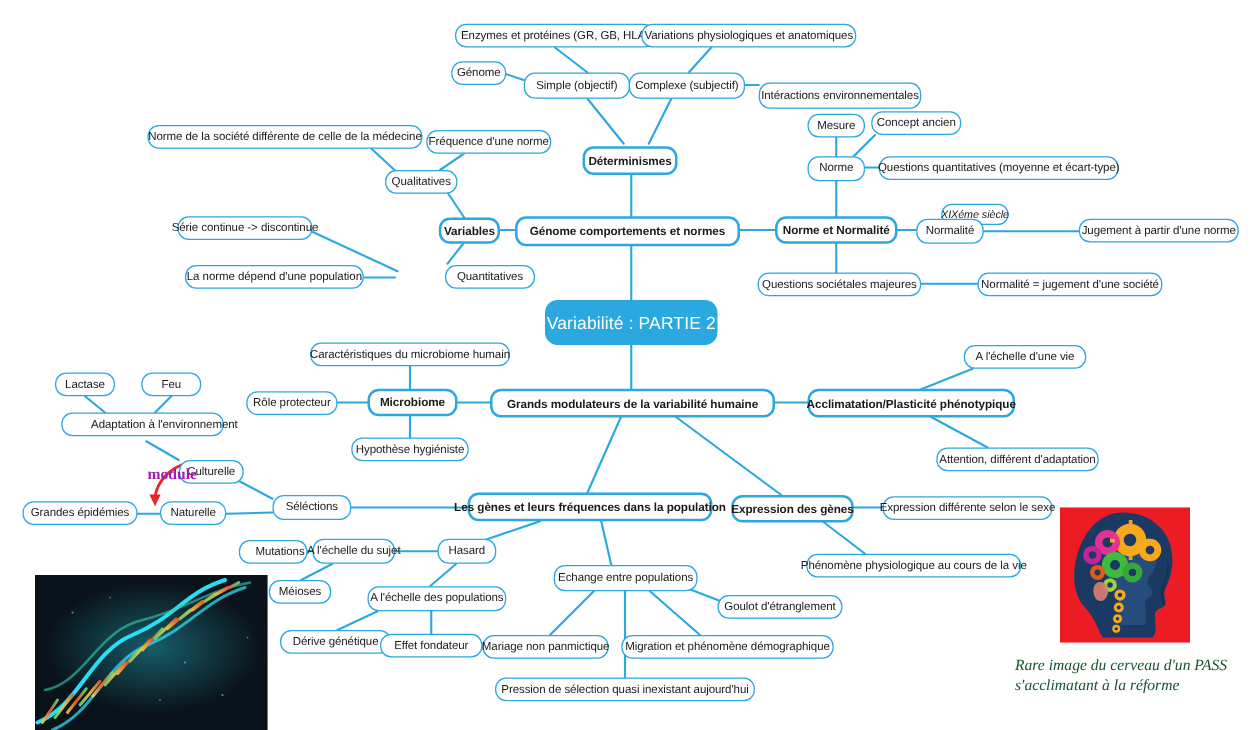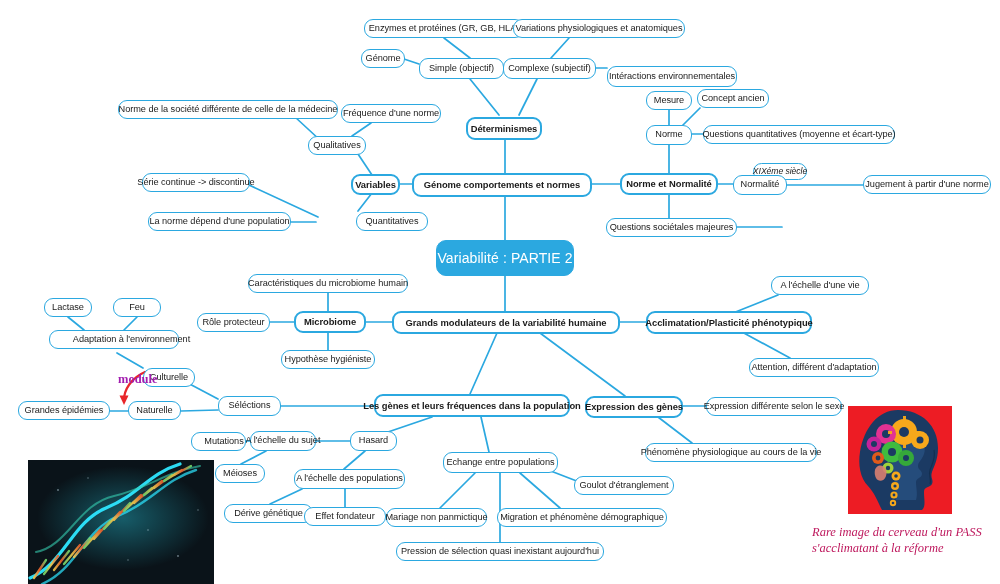--- a/index.html
+++ b/index.html
@@ -58,21 +58,21 @@
   }
   .picture {
     position: absolute;
     overflow: hidden;
   }
   .caption {
     position: absolute;
     font-family: "Liberation Serif", serif;
     font-style: italic;
     font-size: 12.5px;
-    color: #be185d;
+    color: #14532d;
     line-height: 1.25;
     white-space: pre-line;
   }
   .module-label {
     position: absolute;
     font-family: "Liberation Serif", serif;
     font-weight: bold;
     font-size: 12.5px;
     color: #a21caf;
     white-space: nowrap;
@@ -255,20 +255,21 @@
   <div class="node bold" style="left:620px; top:173px; width:98px; height:22px;">Norme et Normalité</div>
 
   <div class="node italic" style="left:753px; top:163px; width:54px; height:17px;">XIXéme siècle</div>
 
   <div class="node" style="left:733px; top:175px; width:54px; height:20px;">Normalité</div>
 
   <div class="node" style="left:863px; top:175px; width:128px; height:19px;">Jugement à partir d'une norme</div>
 
   <div class="node" style="left:606px; top:218px; width:131px; height:19px;">Questions sociétales majeures</div>
 
+  <div class="node" style="left:782px; top:218px; width:148px; height:19px;">Normalité = jugement d'une société</div>
 
   <div class="node center" style="left:436px; top:240px; width:138px; height:36px;">Variabilité : PARTIE 2</div>
 
   <div class="node" style="left:248px; top:274px; width:160px; height:19px;">Caractéristiques du microbiome humain</div>
 
   <div class="node" style="left:197px; top:313px; width:73px; height:19px;">Rôle protecteur</div>
 
   <div class="node bold" style="left:294px; top:311px; width:72px; height:22px;">Microbiome</div>
 
   <div class="node" style="left:281px; top:350px; width:94px; height:19px;">Hypothèse hygiéniste</div>

